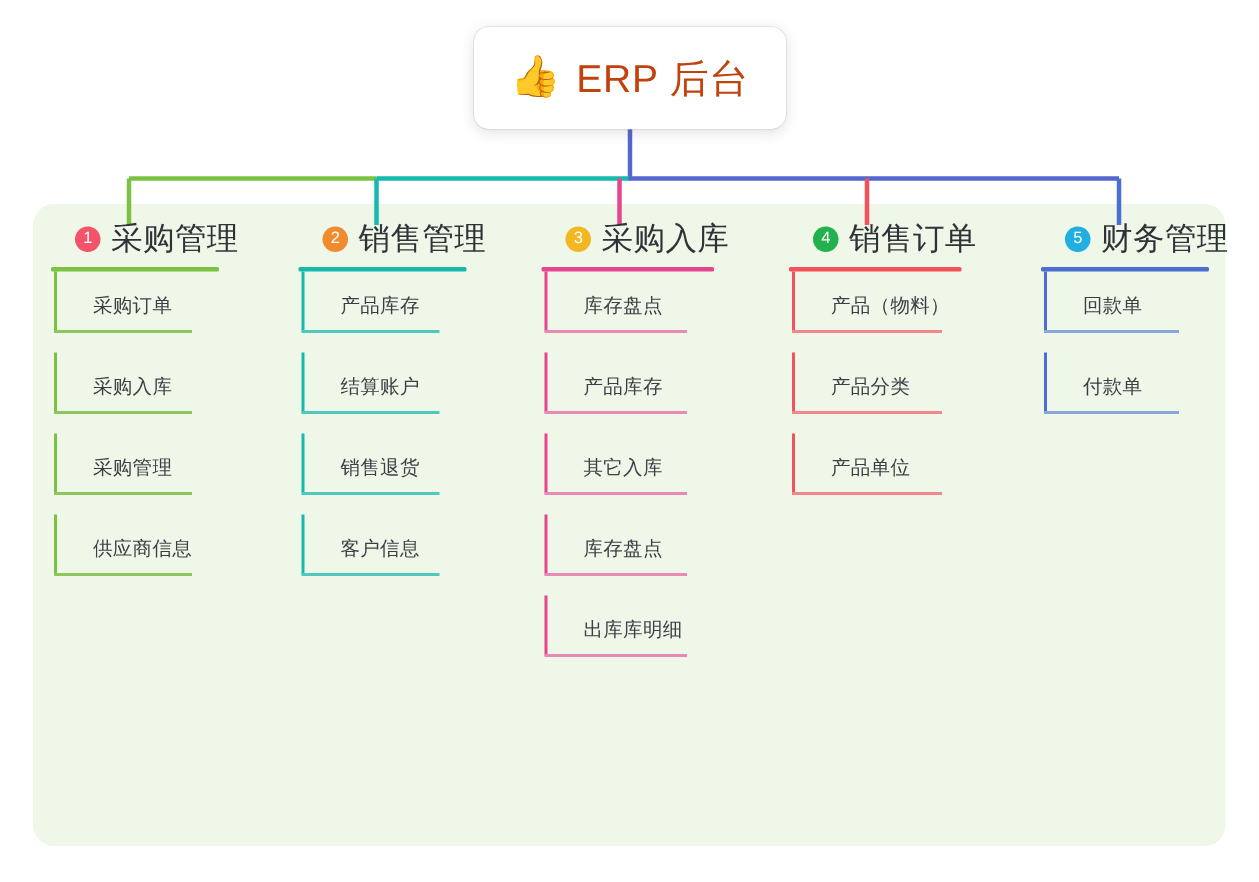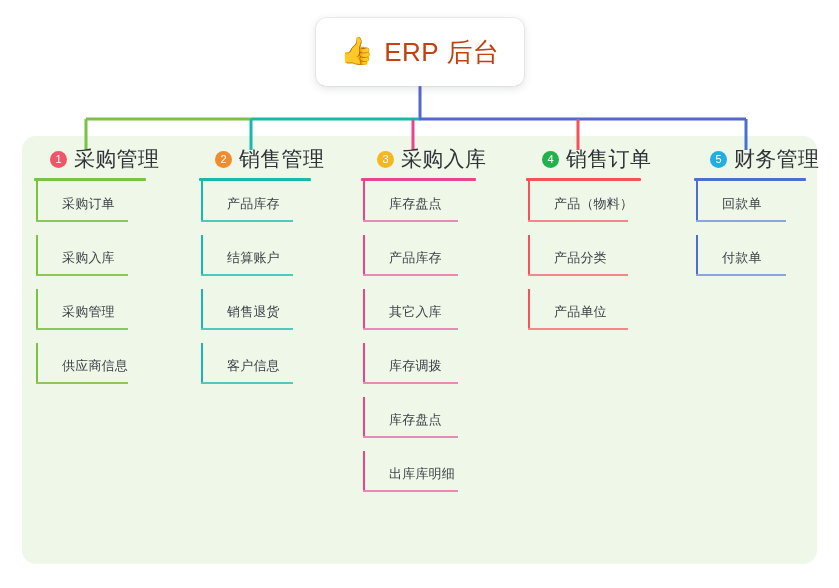--- a/index.html
+++ b/index.html
@@ -238,25 +238,20 @@
             <div class="leaf-label">产品库存</div>
             <div class="leaf-rule" style="background: rgb(232, 138, 181); width: 95px;"></div>
           </div>
           <div class="leaf">
             <div class="leaf-stem" style="background: rgb(232, 69, 143);"></div>
             <div class="leaf-label">其它入库</div>
             <div class="leaf-rule" style="background: rgb(232, 138, 181); width: 95px;"></div>
           </div>
           <div class="leaf">
             <div class="leaf-stem" style="background: rgb(232, 69, 143);"></div>
-            <div class="leaf-label">库存调拨</div>
-            <div class="leaf-rule" style="background: rgb(232, 138, 181); width: 95px;"></div>
-          </div>
-          <div class="leaf">
-            <div class="leaf-stem" style="background: rgb(232, 69, 143);"></div>
             <div class="leaf-label">库存盘点</div>
             <div class="leaf-rule" style="background: rgb(232, 138, 181); width: 95px;"></div>
           </div>
           <div class="leaf">
             <div class="leaf-stem" style="background: rgb(232, 69, 143);"></div>
             <div class="leaf-label">出库库明细</div>
             <div class="leaf-rule" style="background: rgb(232, 138, 181); width: 95px;"></div>
           </div>
         </div>
       </div>

